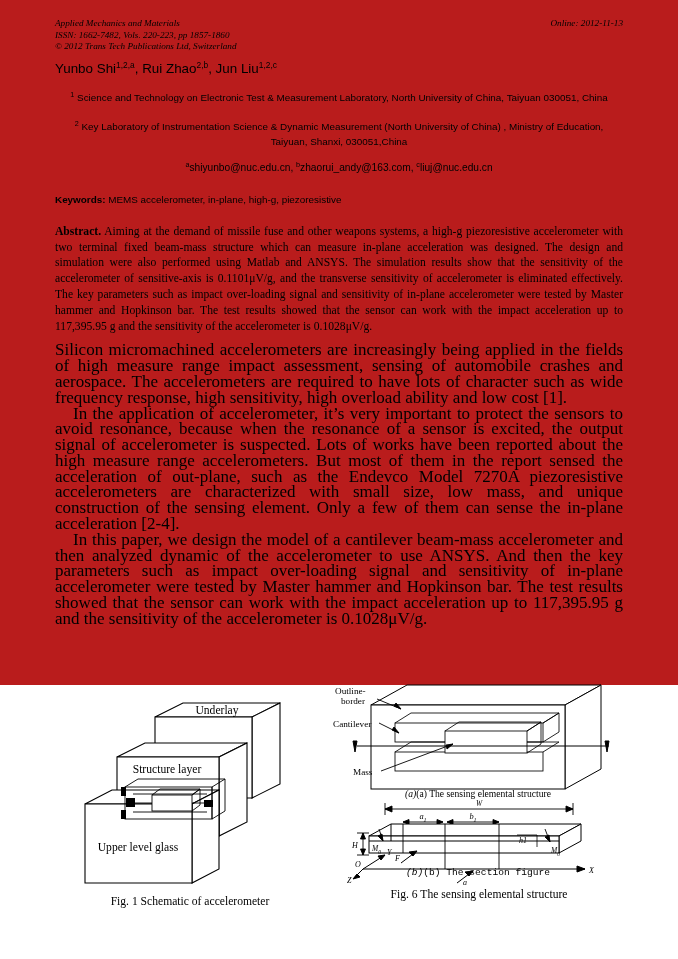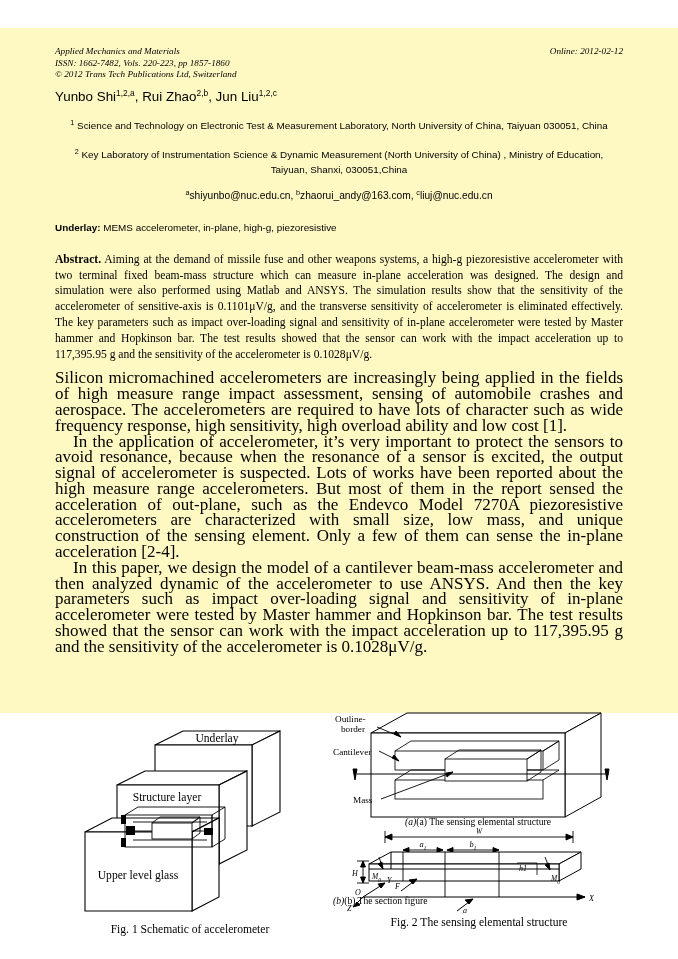--- a/index.html
+++ b/index.html
@@ -13,22 +13,21 @@
     position: relative;
     font-family: "Liberation Serif", serif;
     color: #000;
     overflow: hidden;
   }
   .page {
     position: absolute;
     left: 0; top: 0;
     width: 678px;
     height: 685px;
-    background: #fef9c3;
-    margin-top: 28px;
+    background: #b91c1c;
   }
   .content {
     position: absolute;
     left: 55px;
     top: 18px;
     width: 568px;
   }
 
   
   .journal-header {
@@ -147,42 +146,42 @@
 <body>
 
 <div class="page">
 
   <div class="content">
 
     <div class="journal-header">
       <span class="hdr-line">Applied Mechanics and Materials</span>
       <span class="hdr-line">ISSN: 1662-7482, Vols. 220-223, pp 1857-1860</span>
       <span class="hdr-line">© 2012 Trans Tech Publications Ltd, Switzerland</span>
-      <span class="online">Online: 2012-02-12</span>
+      <span class="online">Online: 2012-11-13</span>
     </div>
 
 
     <div class="authors">
       <span><span>Yunbo Shi</span><sup>1,2,a</sup></span>, <span><span>Rui Zhao</span><sup>2,b</sup></span>, <span><span>Jun Liu</span><sup>1,2,c</sup></span>
     </div>
 
     <div class="affil">
       <sup>1</sup>
       <span>Science and Technology on Electronic Test &amp; Measurement Laboratory, North University of China,</span>
       <span>Taiyuan 030051, China</span>
     </div>
     <div class="affil second">
       <sup>2</sup>
       <span>Key Laboratory of Instrumentation Science &amp; Dynamic Measurement (North University of China) ,</span>
       <span>Ministry of Education, Taiyuan, Shanxi, 030051,China</span>
     </div>
 
     <div class="emails"><sup>a</sup><span>shiyunbo@nuc.edu.cn</span>, <sup>b</sup><span>zhaorui_andy@163.com</span>, <sup>c</sup><span>liuj@nuc.edu.cn</span></div>
 
-    <div class="keywords"><span class="kw-label">Underlay:</span> <span>MEMS accelerometer, in-plane, high-g, piezoresistive</span></div>
+    <div class="keywords"><span class="kw-label">Keywords:</span> <span>MEMS accelerometer, in-plane, high-g, piezoresistive</span></div>
 
     <div class="abstract"><span class="ab-label">Abstract.</span> <span>Aiming at the demand of missile fuse and other weapons systems, a high-g piezoresistive accelerometer with two terminal fixed beam-mass structure which can measure in-plane acceleration was designed. The design and simulation were also performed using Matlab and ANSYS. The simulation results show that the sensitivity of the accelerometer of sensitive-axis is 0.1101μV/g, and the transverse sensitivity of accelerometer is eliminated effectively. The key parameters such as impact over-loading signal and sensitivity of in-plane accelerometer were tested by Master hammer and Hopkinson bar. The test results showed that the sensor can work with the impact acceleration up to 117,395.95 g and the sensitivity of the accelerometer is 0.1028μV/g.</span></div>
 
     <div class="body-para">Silicon micromachined accelerometers are increasingly being applied in the fields of high measure range impact assessment, sensing of automobile crashes and aerospace. The accelerometers are required to have lots of character such as wide frequency response, high sensitivity, high overload ability and low cost [1].</div>
     <div class="body-para indent">In the application of accelerometer, it’s very important to protect the sensors to avoid resonance, because when the resonance of a sensor is excited, the output signal of accelerometer is suspected. Lots of works have been reported about the high measure range accelerometers. But most of them in the report sensed the acceleration of out-plane, such as the Endevco Model 7270A piezoresistive accelerometers are characterized with small size, low mass, and unique construction of the sensing element. Only a few of them can sense the in-plane acceleration [2-4].</div>
     <div class="body-para indent">In this paper, we design the model of a cantilever beam-mass accelerometer and then analyzed dynamic of the accelerometer to use ANSYS. And then the key parameters such as impact over-loading signal and sensitivity of in-plane accelerometer were tested by Master hammer and Hopkinson bar. The test results showed that the sensor can work with the impact acceleration up to 117,395.95 g and the sensitivity of the accelerometer is 0.1028μV/g.</div>
 
   </div>
 
   <div class="figures">
@@ -367,23 +366,23 @@
         <text class="svgtxt" x="62" y="178" font-size="8" font-style="italic">F</text>
 
         <g stroke="#000" stroke-width="1.0" fill="#000">
           <line x1="124" y1="200" x2="140" y2="188"></line>
           <polygon points="140,188 132,189 136,193"></polygon>
         </g>
         <text class="svgtxt" x="130" y="202" font-size="8" font-style="italic">a</text>
       </svg>
     </div>
 
-    <div style="position:absolute; left:278px; top:184px; width:290px; text-align:left; font-family:Liberation Serif, serif; font-size:9.6px;">
+    <div style="position:absolute; left:278px; top:184px; width:290px; text-align:center; font-family:Liberation Mono, monospace; font-size:9.6px;">
       <span style="font-style:italic">(b)</span><span>(b) The section figure</span>
     </div>
 
     <div class="fig-caption-row">
       <div class="cap1">Fig. 1 Schematic of accelerometer</div>
-      <div class="cap2">Fig. 2 The sensing elemental structure</div>
+      <div class="cap2">Fig. 6 The sensing elemental structure</div>
     </div>
 
   </div>
 </div>
 
 </body></html>

